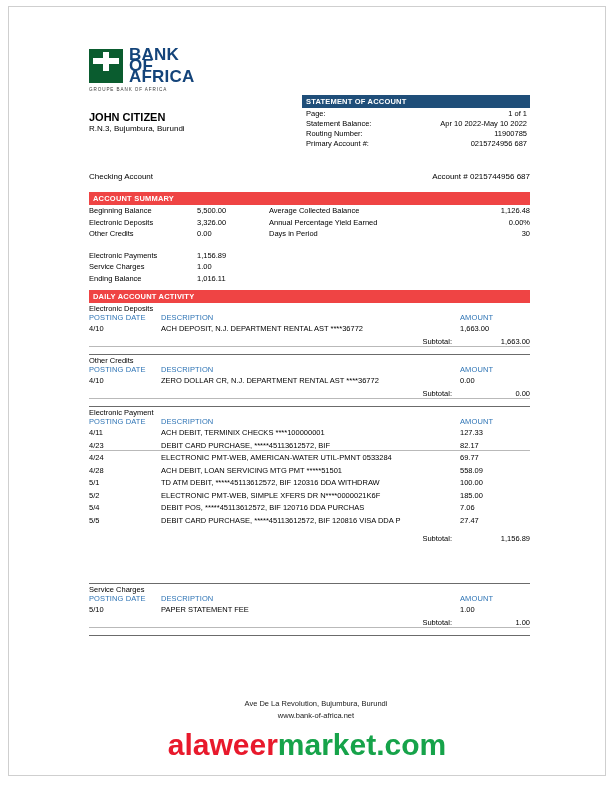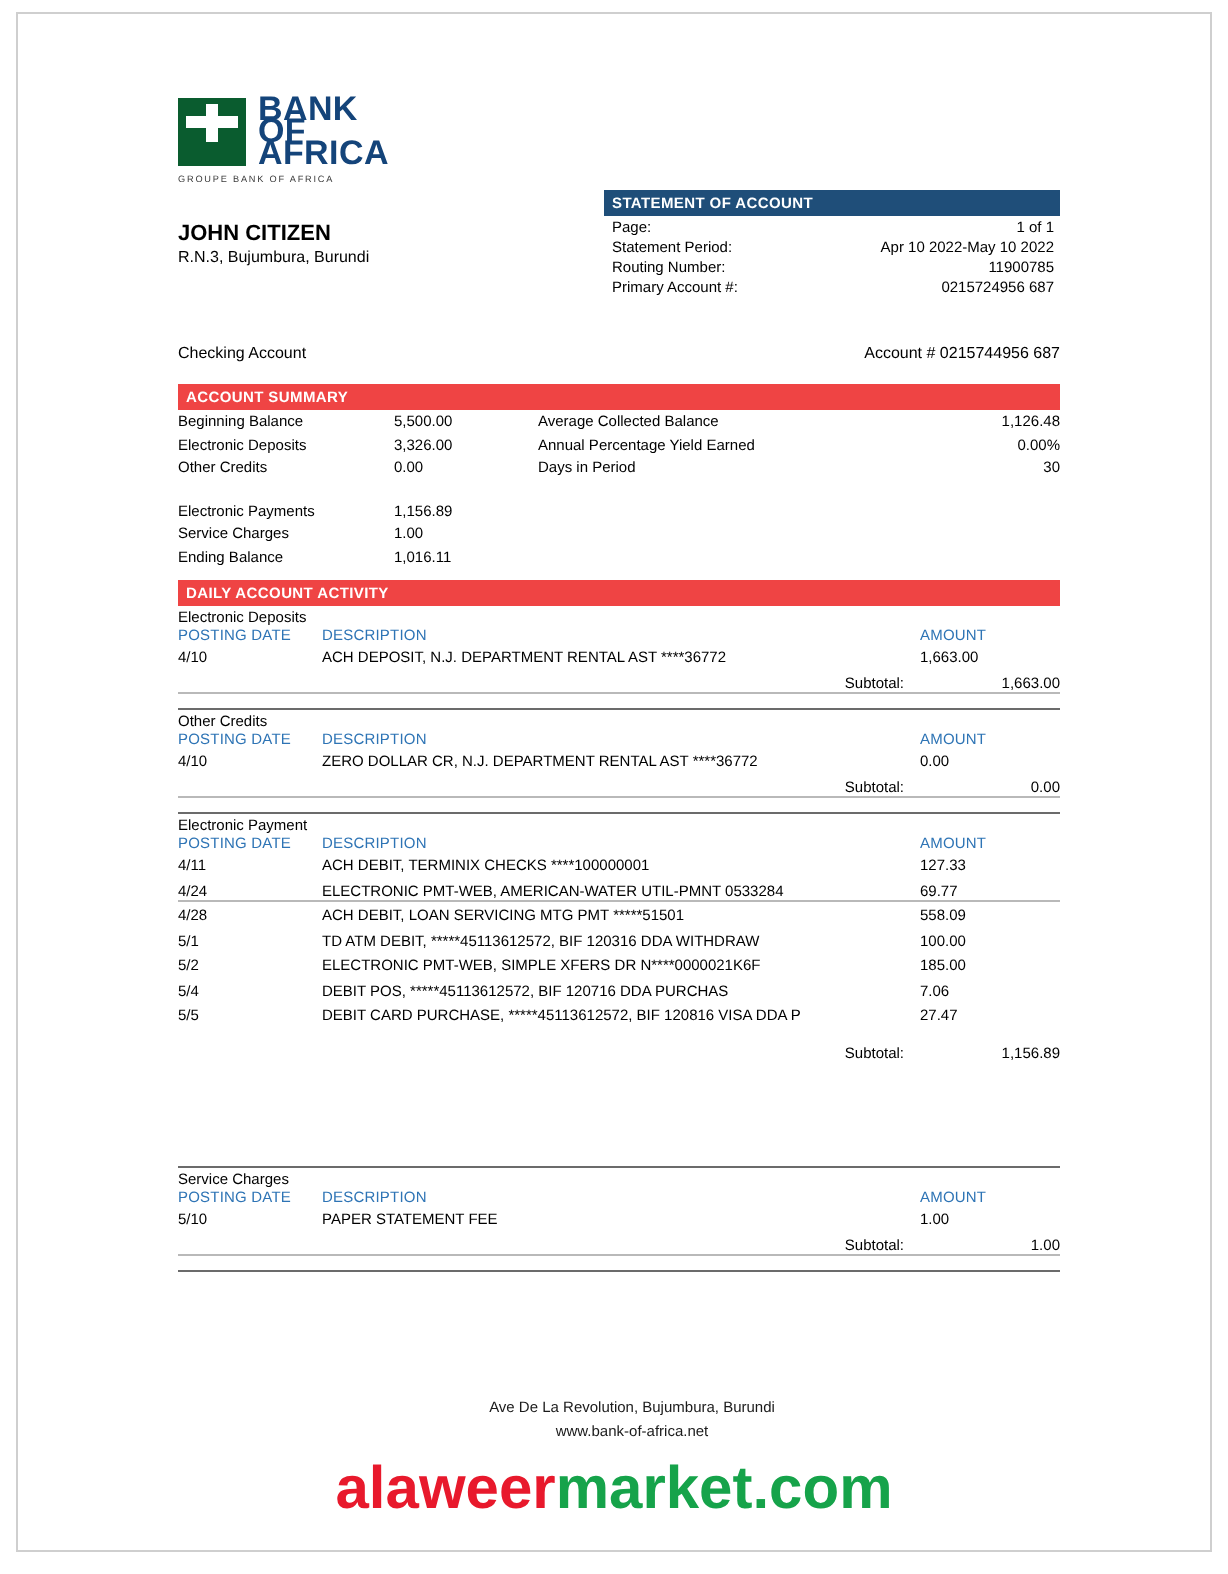--- a/index.html
+++ b/index.html
@@ -251,21 +251,21 @@
     <div class="cust-name">JOHN CITIZEN</div>
     <div class="cust-addr">R.N.3, Bujumbura, Burundi</div>
 
     <div class="soa">
       <div class="soa-title">STATEMENT OF ACCOUNT</div>
       <div class="soa-row">
         <span class="l">Page:</span>
         <span class="v">1 of 1</span>
       </div>
       <div class="soa-row">
-        <span class="l">Statement Period:</span>
+        <span class="l">Statement Balance:</span>
         <span class="v">Apr 10 2022-May 10 2022</span>
       </div>
       <div class="soa-row">
         <span class="l">Routing Number:</span>
         <span class="v">11900785</span>
       </div>
       <div class="soa-row">
         <span class="l">Primary Account #:</span>
         <span class="v">0215724956 687</span>
       </div>
@@ -361,20 +361,25 @@
         <span class="c-amt">AMOUNT</span>
       </div>
       <div class="thin-rule" style="left:0; top:24px; width:441px; position:relative;"></div>
 
       <div class="txn">
         <span class="c-date">4/11</span>
         <span class="c-desc">ACH DEBIT, TERMINIX CHECKS ****100000001</span>
         <span class="c-amt">127.33</span>
       </div>
       <div class="txn">
+        <span class="c-date">4/23</span>
+        <span class="c-desc">DEBIT CARD PURCHASE, *****45113612572, BIF</span>
+        <span class="c-amt">82.17</span>
+      </div>
+      <div class="txn">
         <span class="c-date"></span>
         <span class="c-desc"></span>
         <span class="c-amt"></span>
       </div>
       <div class="txn">
         <span class="c-date">4/24</span>
         <span class="c-desc">ELECTRONIC PMT-WEB, AMERICAN-WATER UTIL-PMNT 0533284</span>
         <span class="c-amt">69.77</span>
       </div>
       <div class="txn">

